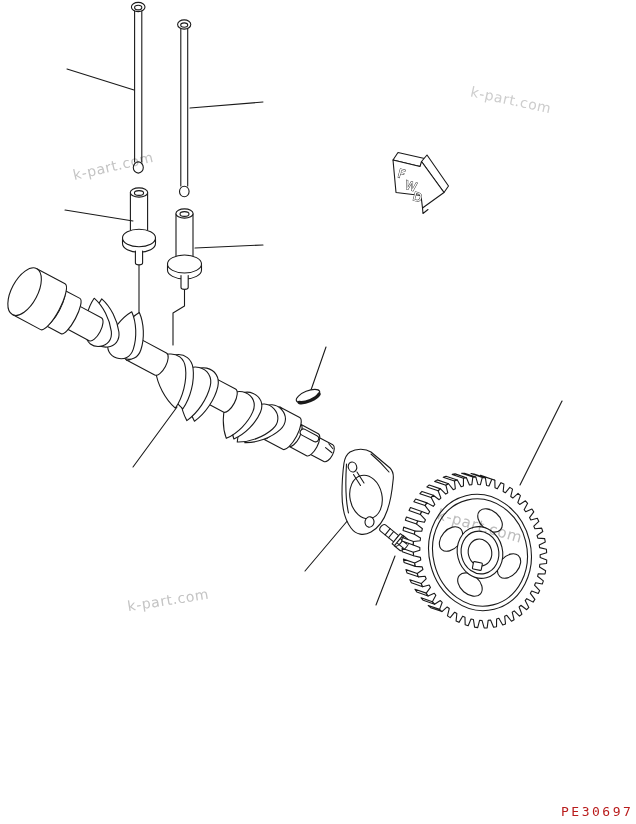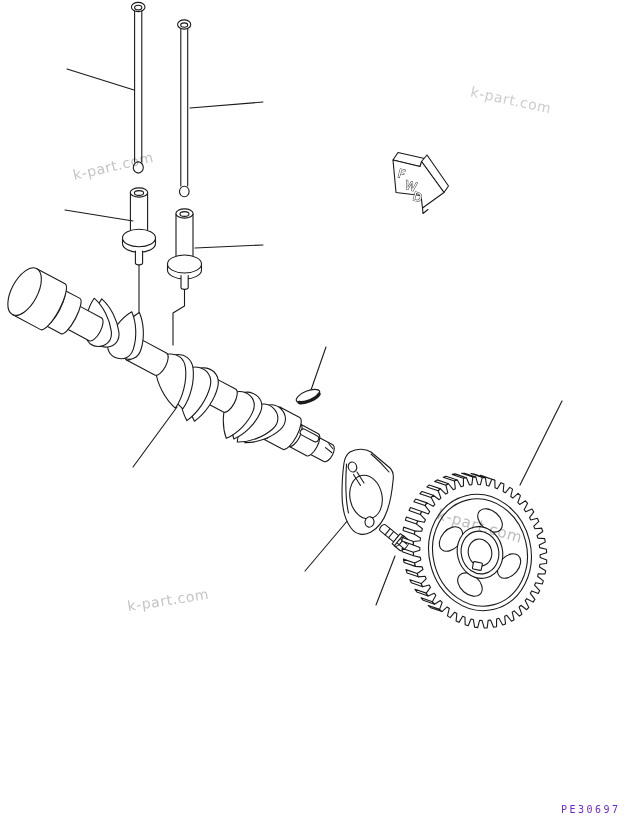--- a/index.html
+++ b/index.html
@@ -24,23 +24,23 @@
     user-select:none;
   }
   .wm1{left:72px;top:158px;transform:rotate(-13deg);}
   .wm2{left:470px;top:92px;transform:rotate(12deg);color:#cdcdcd;}
   .wm3{left:436px;top:517px;transform:rotate(16deg);color:#bdbdbd;font-size:15px;}
   .wm4{left:127px;top:592px;transform:rotate(-9deg);}
   .part-number{
     position:absolute;
     left:561px;top:804px;
     font-family:"DejaVu Sans Mono",monospace;
-    font-size:10px;
+    font-size:13px;
     letter-spacing:2.5px;
-    color:#6d28d9;
+    color:#b91c1c;
     white-space:nowrap;
   }
   .fwd-letter{
     font-family:"DejaVu Sans",sans-serif;
     font-size:12px;
     fill:#ffffff;
     stroke:#1a1a1a;
     stroke-width:0.9px;
     paint-order:stroke;
   }

